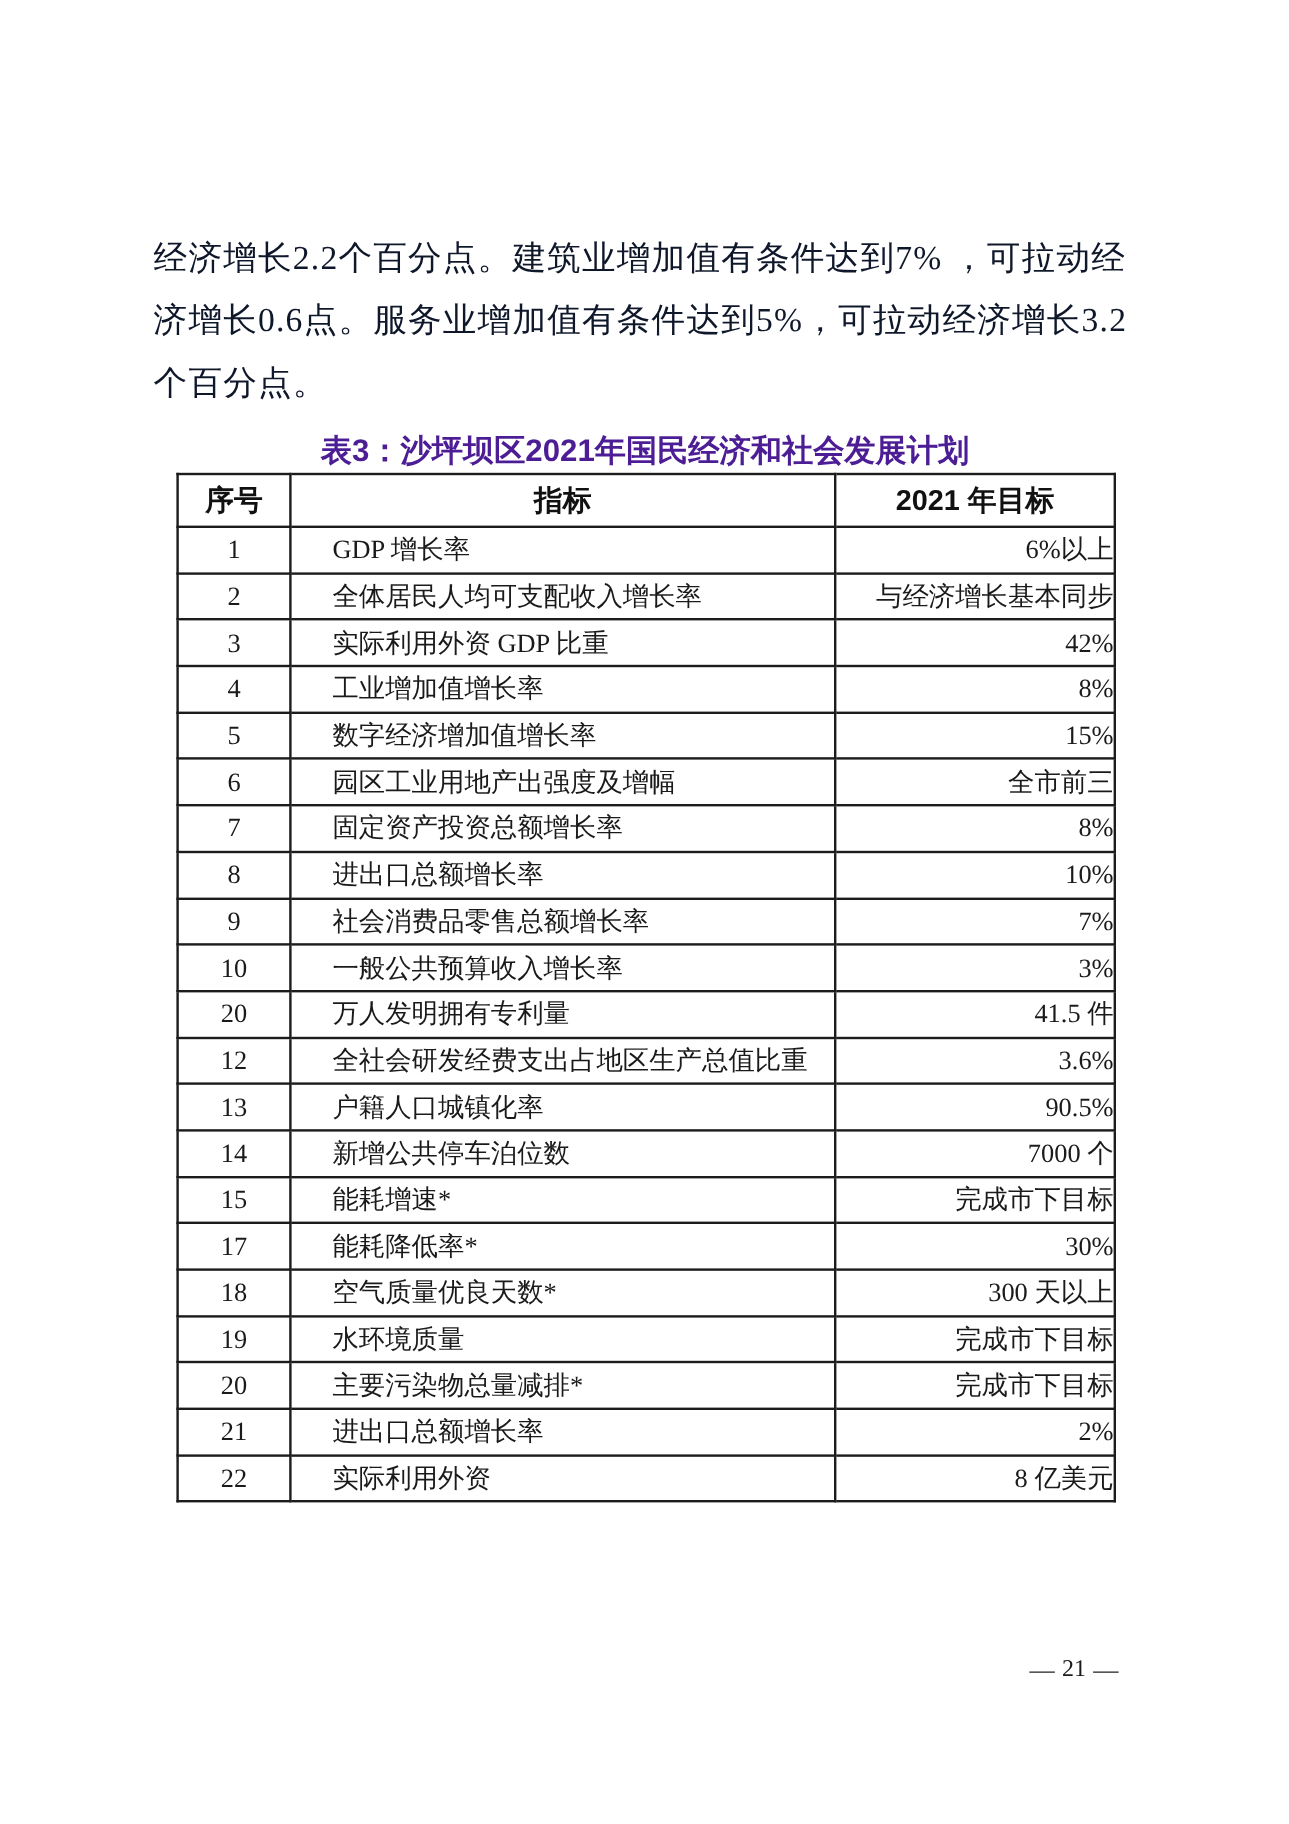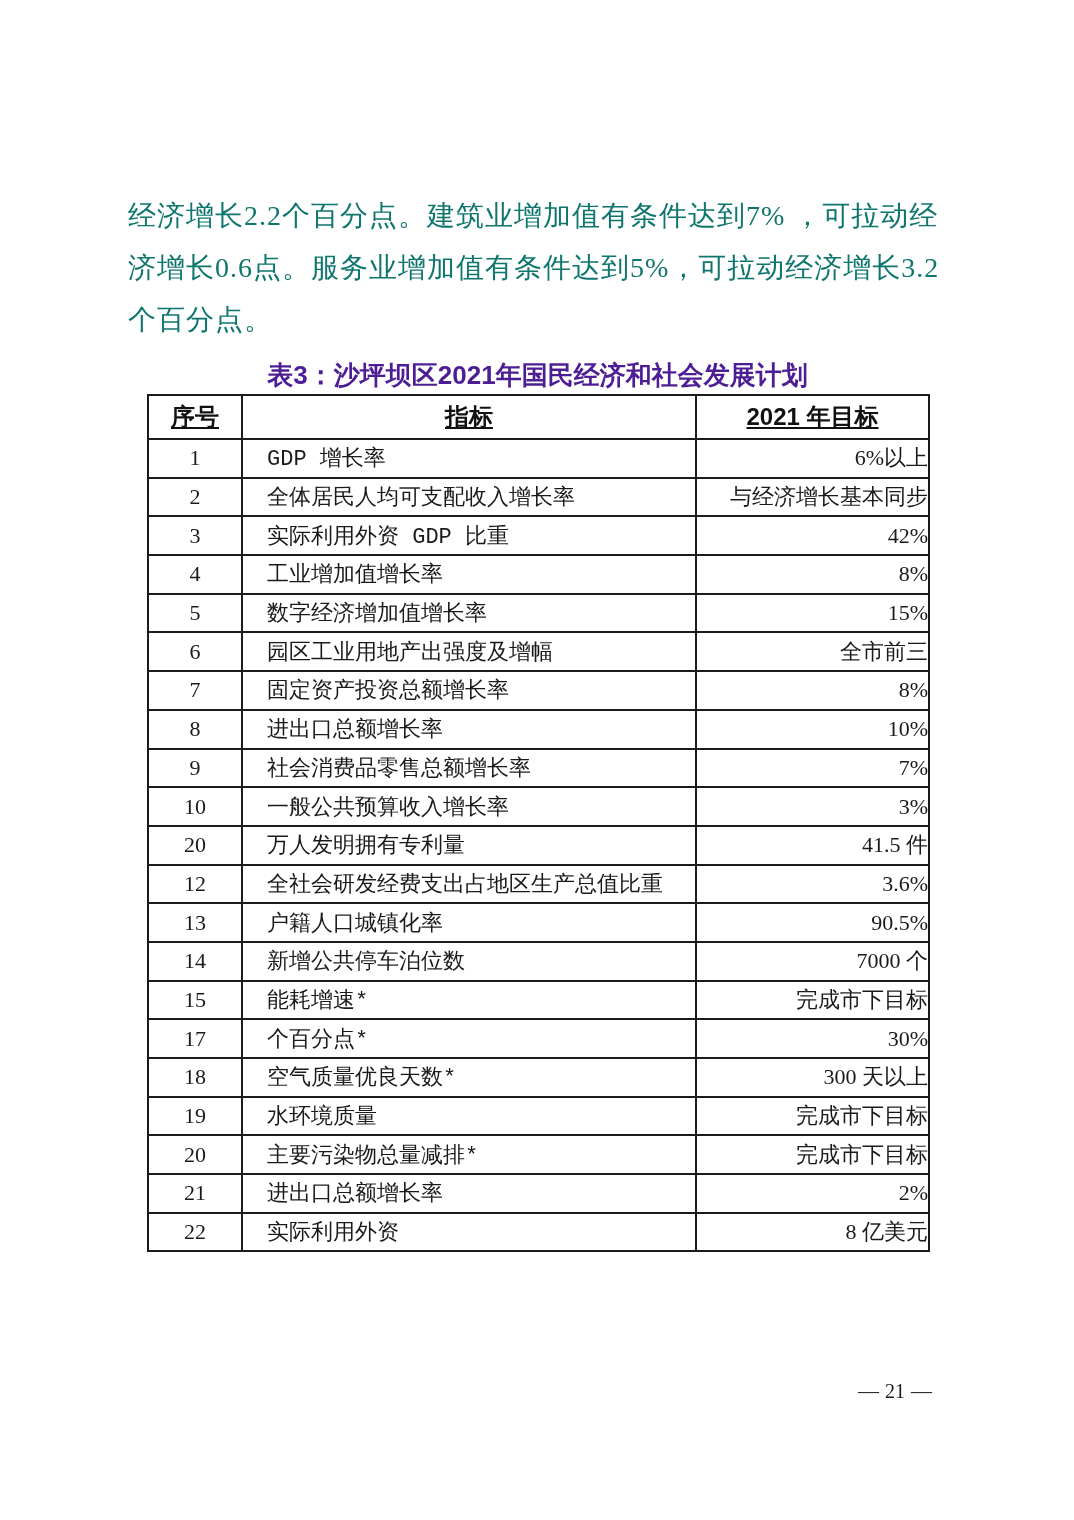--- a/index.html
+++ b/index.html
@@ -17,21 +17,21 @@
     width: 1074px; height: 1520px;
     background: #ffffff;
   }
   
   .paragraph {
     position: absolute;
     left: 128px;
     top: 190px;
     width: 824px;
     font-size: 28px;
-    color: #0f766e;
+    color: #0f172a;
     letter-spacing: 1px;
   }
   .para-line {
     height: 52px;
     line-height: 52px;
     white-space: nowrap;
   }
   
   .table-title {
     position: absolute;
@@ -63,29 +63,28 @@
     overflow: hidden;
     white-space: nowrap;
   }
   .doc-table th {
     height: 44px;
     font-family: "Liberation Sans", sans-serif;
     font-weight: bold;
     font-size: 24px;
     text-align: center;
     color: #111111;
-    text-decoration: underline;
   }
   .doc-table td {
     height: 38.7px;
     font-size: 22px;
     color: #1a1a1a;
   }
   .doc-table td.col-num { text-align: center; }
-  .doc-table td.col-indicator { text-align: left; padding-left: 24px; font-family: Liberation Mono, monospace; }
+  .doc-table td.col-indicator { text-align: left; padding-left: 34px; }
   .doc-table td.col-target { text-align: right; }
   
   .footer {
     position: absolute;
     left: 858px;
     top: 1380px;
     display: flex;
     align-items: center;
     font-size: 21px;
     color: #1a1a1a;
@@ -191,21 +190,21 @@
           <td class="col-indicator">新增公共停车泊位数</td>
           <td class="col-target">7000 个</td>
         </tr>
         <tr>
           <td class="col-num">15</td>
           <td class="col-indicator">能耗增速*</td>
           <td class="col-target">完成市下目标</td>
         </tr>
         <tr>
           <td class="col-num">17</td>
-          <td class="col-indicator">个百分点*</td>
+          <td class="col-indicator">能耗降低率*</td>
           <td class="col-target">30%</td>
         </tr>
         <tr>
           <td class="col-num">18</td>
           <td class="col-indicator">空气质量优良天数*</td>
           <td class="col-target">300 天以上</td>
         </tr>
         <tr>
           <td class="col-num">19</td>
           <td class="col-indicator">水环境质量</td>

